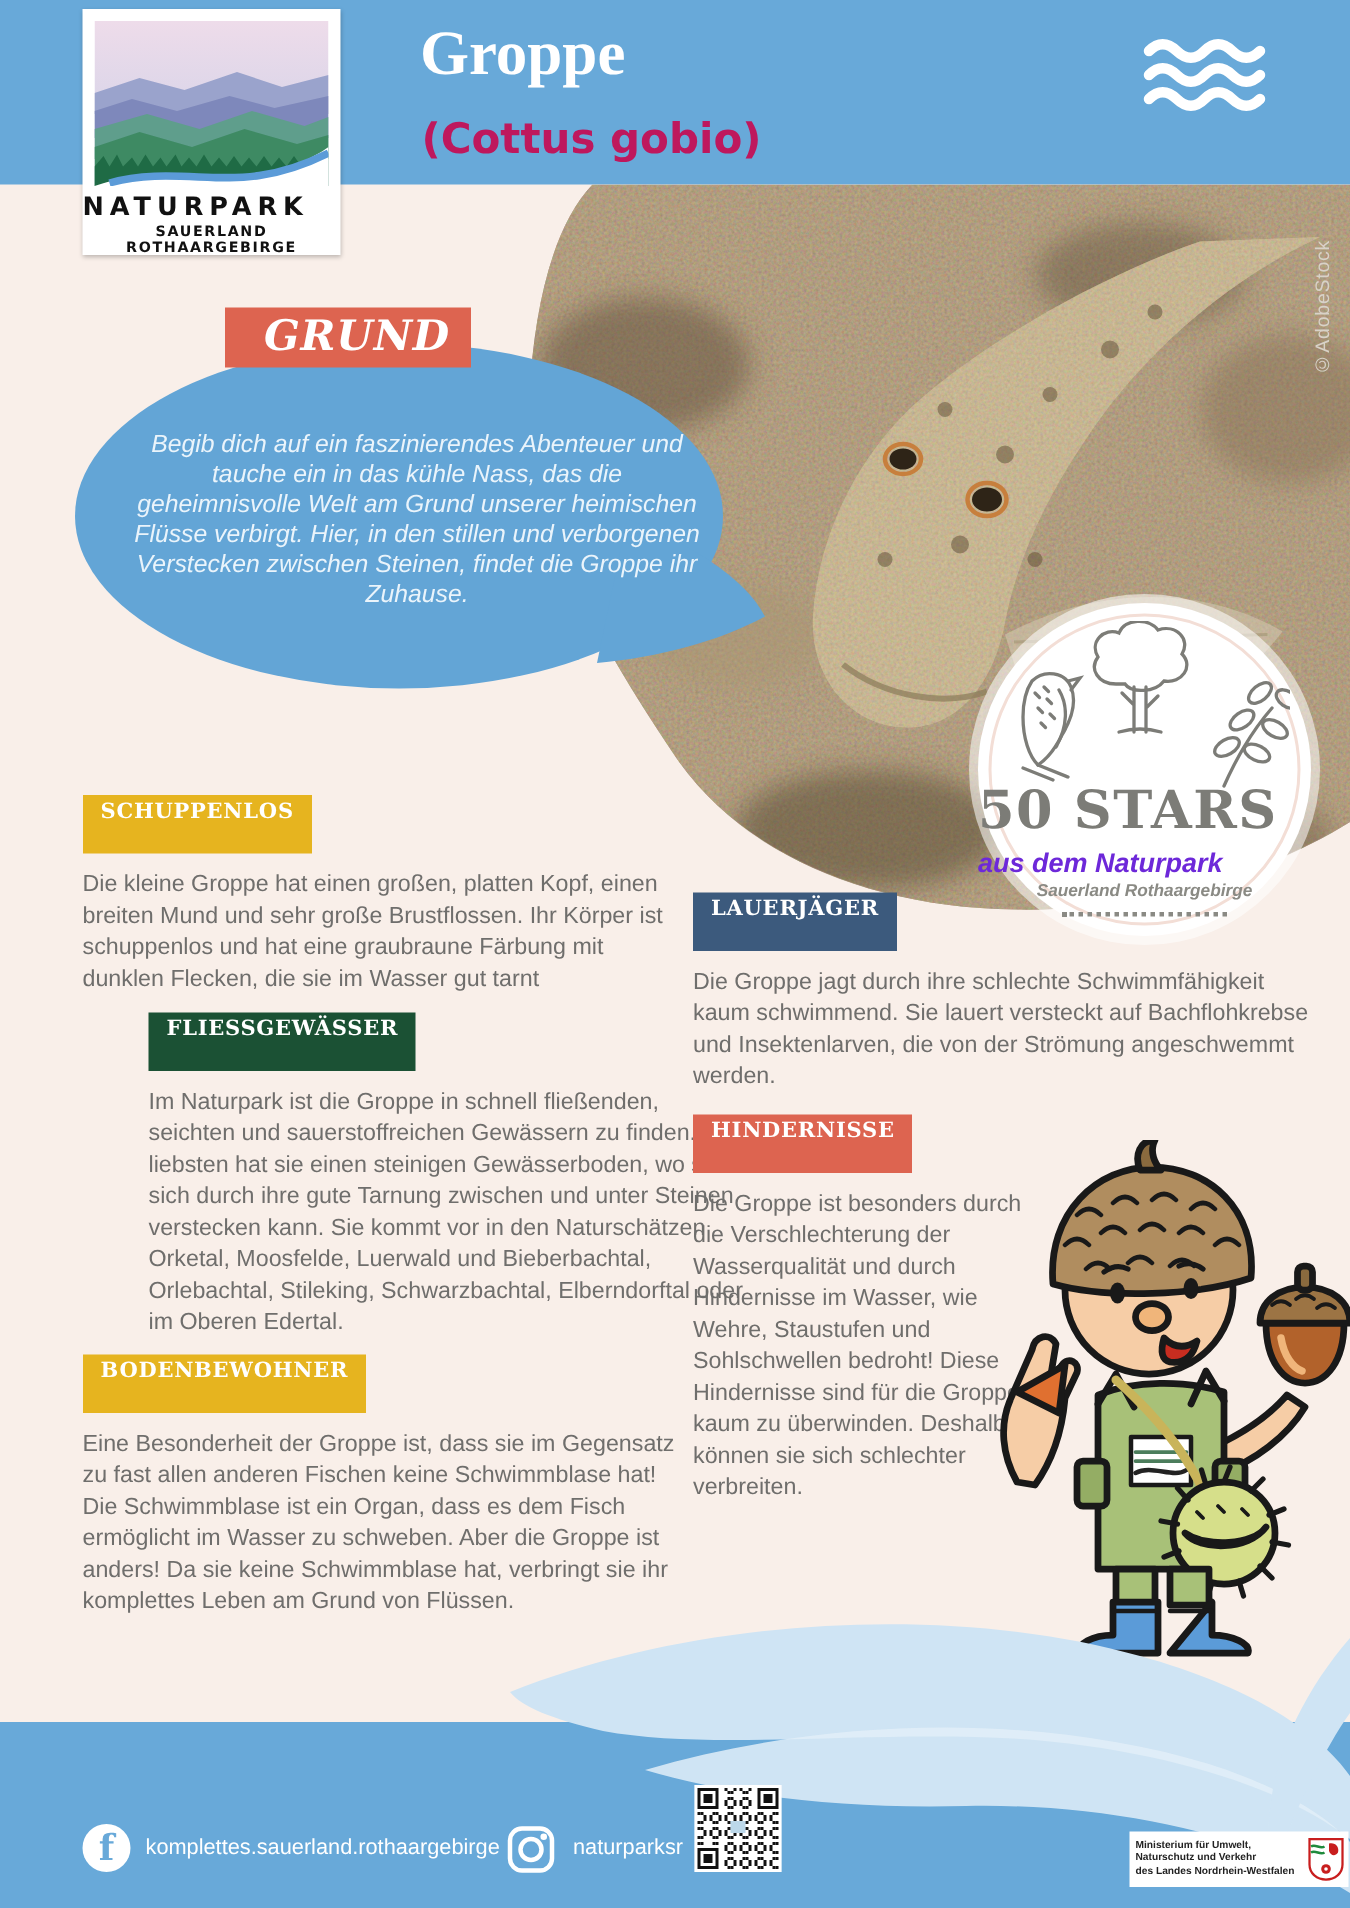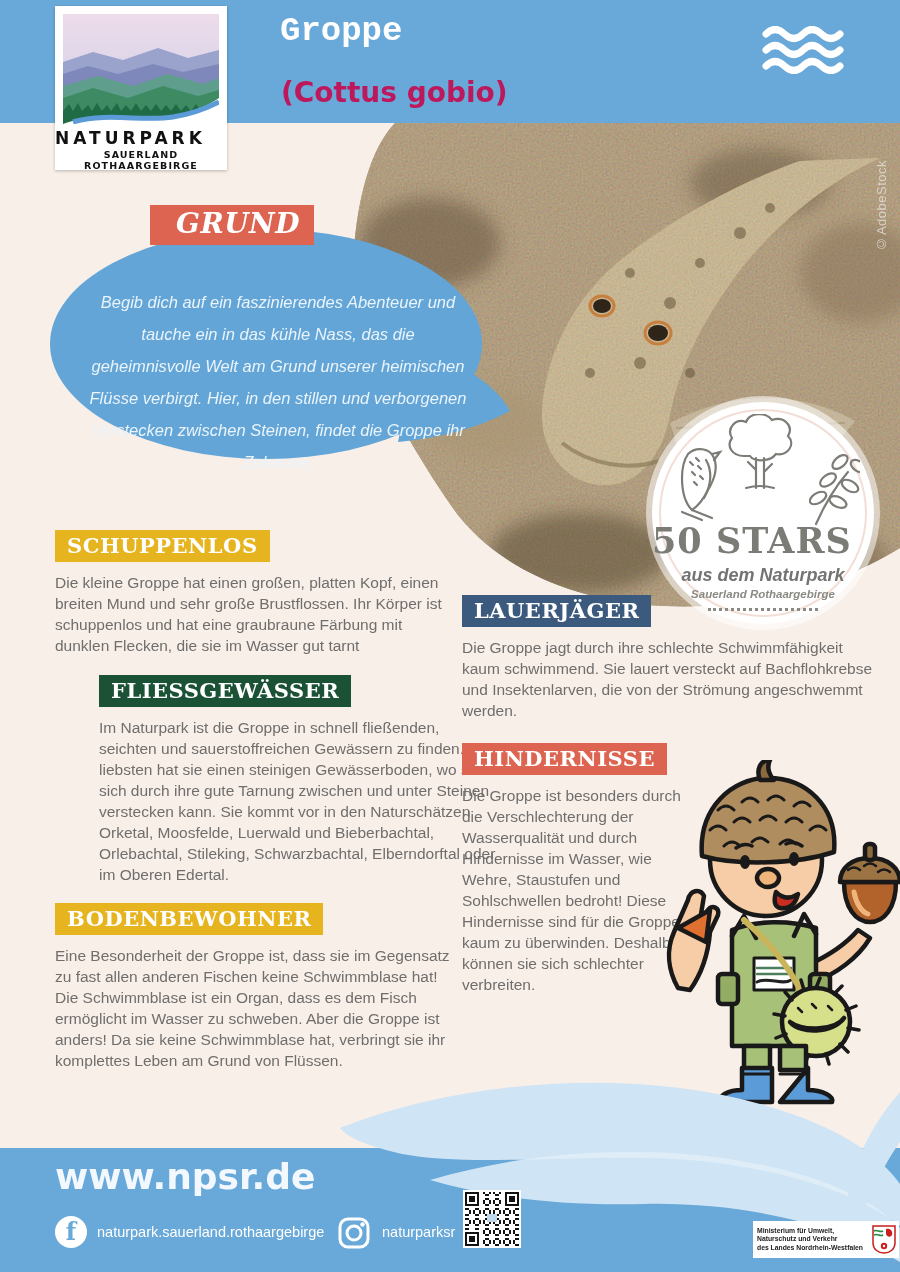--- a/index.html
+++ b/index.html
@@ -1,47 +1,47 @@
 <!DOCTYPE html>
 <html lang="de"><head>
 <meta charset="utf-8">
 <style>
   html,body{margin:0;padding:0;}
   #poster{position:relative;width:900px;height:1272px;background:#f9efe9;overflow:hidden;
           font-family:"Liberation Sans",sans-serif;}
 
   
   .header-band{position:absolute;left:0;top:0;width:900px;height:123px;background:#68a9d9;}
-  .title{position:absolute;left:280px;top:12px;font-size:34px;font-weight:bold;color:#fff;
-         font-family:Liberation Mono, monospace;}
+  .title{position:absolute;left:280px;top:12px;font-size:42px;font-weight:bold;color:#fff;
+         font-family:Liberation Serif, serif;}
   .subtitle{position:absolute;left:281px;top:76px;font-size:28px;font-weight:bold;color:#be185d;
          font-family:"DejaVu Sans",sans-serif;}
   .waves-icon{position:absolute;right:52px;top:26px;}
 
   .logo-card{position:absolute;left:55px;top:6px;width:172px;height:164px;background:#fff;
              box-shadow:0 1px 3px rgba(0,0,0,.25);}
   .logo-img{position:absolute;left:8px;top:8px;width:156px;height:110px;}
   .logo-name{position:absolute;left:0;top:122px;width:140px;text-align:center;font-size:17px;
              font-weight:bold;letter-spacing:4px;color:#111;font-family:"DejaVu Sans",sans-serif;}
   .logo-sub{position:absolute;left:0;top:143px;width:172px;text-align:center;font-size:9.5px;
             font-weight:bold;letter-spacing:1.1px;color:#111;font-family:"DejaVu Sans",sans-serif;}
 
   
   .photo-svg{position:absolute;left:340px;top:123px;}
   .credit{position:absolute;left:874px;top:160px;color:#d8d2c8;font-size:13px;
           writing-mode:vertical-rl;transform:rotate(180deg);letter-spacing:.5px;}
 
   
   .bubble-svg{position:absolute;left:48px;top:226px;}
   .bubble-text{position:absolute;left:88px;top:286px;width:380px;text-align:center;
-               font-size:16.5px;line-height:32px;font-style:italic;color:#eaf4fb;}
+               font-size:16.5px;line-height:20px;font-style:italic;color:#eaf4fb;}
   .grund-label{position:absolute;left:150px;top:205px;}
 
   .sec-head{display:inline-block;color:#fff;font-family:"DejaVu Serif",serif;font-weight:bold;
-            font-size:21px;letter-spacing:.5px;padding:3px 12px 4px 12px;}
+            font-size:14px;letter-spacing:.5px;padding:3px 12px 20px 12px;}
   .grund-label .sec-head{font-size:28px;padding:2px 14px 5px 26px;font-style:italic;}
   .bg-salmon{background:#dd6450;}
   .bg-yellow{background:#e6b41f;}
   .bg-green{background:#1b5134;}
   .bg-navy{background:#3c5a7d;}
 
   
   .section{position:absolute;}
   .section p{margin:10px 0 0 0;font-size:15.5px;line-height:21px;color:#6f6e6c;}
   .s-schuppenlos{left:55px;top:530px;width:398px;}
@@ -52,22 +52,22 @@
   .s-hinder p{width:222px;}
 
   
   .badge{position:absolute;left:652px;top:402px;width:222px;height:222px;background:#fff;
          border-radius:50%;box-shadow:0 0 0 6px rgba(255,255,255,.55);}
   .badge::before{content:"";position:absolute;left:7px;top:7px;right:7px;bottom:7px;
          border-radius:50%;border:2px solid #f3ded6;}
   .badge-art{position:absolute;left:14px;top:12px;}
   .badge-title{position:absolute;left:0;top:118px;width:222px;text-align:left;font-size:35px;
          font-weight:bold;color:#7c7c77;font-family:"DejaVu Serif",serif;letter-spacing:1px;}
-  .badge-sub{position:absolute;left:0;top:163px;width:222px;text-align:center;font-size:18px;
-         font-weight:bold;font-style:italic;color:#737373;}
+  .badge-sub{position:absolute;left:0;top:163px;width:222px;text-align:left;font-size:18px;
+         font-weight:bold;font-style:italic;color:#6d28d9;}
   .badge-region{position:absolute;left:0;top:186px;width:222px;text-align:center;font-size:11.5px;
          font-weight:bold;font-style:italic;color:#8a8a84;}
   .badge-dots{position:absolute;left:56px;top:206px;width:110px;border-top:3px dotted #8a8a84;}
 
   
   .mascot{position:absolute;left:648px;top:760px;}
 
   
   .footer-band{position:absolute;left:0;top:1148px;width:900px;height:124px;background:#68a9d9;}
   .footer-wave{position:absolute;left:0;top:1080px;pointer-events:none;}
@@ -299,23 +299,22 @@
       <path d="M94 314 L124 314 M132 314 L160 314" stroke-width="3"></path>
     </g>
   </svg>
 
   <div class="footer-band"></div>
   <svg class="footer-wave" width="900" height="192" viewBox="0 0 900 192">
     <path d="M340 48 C470 -4,640 -10,760 24 C840 46,882 78,900 104 L900 146 C856 112,780 88,690 80 C588 72,478 88,402 74 C368 66,348 58,340 48 Z" fill="#cfe4f4"></path>
     <path d="M430 100 C560 62,700 64,806 96 C856 112,886 132,900 148 L900 182 C838 144,742 122,644 124 C562 126,492 118,430 100 Z" fill="#e2eef8" opacity="0.85"></path>
     <path d="M900 12 C862 56,838 112,848 170 C862 128,884 84,900 62 Z" fill="#cfe4f4"></path>
   </svg>
-  <div class="site-url">www.npsr.de</div>
   <div class="fb-icon">f</div>
-  <div class="fb-label">naturpark.sauerland.rothaargebirge</div>
+  <div class="fb-label">komplettes.sauerland.rothaargebirge</div>
   <svg class="ig-icon" width="32" height="32" viewBox="0 0 32 32">
     <rect x="2" y="2" width="28" height="28" rx="8" fill="none" stroke="#fff" stroke-width="3"></rect>
     <circle cx="16" cy="16" r="7" fill="none" stroke="#fff" stroke-width="3"></circle>
     <circle cx="24.5" cy="7.5" r="2.2" fill="#fff"></circle>
   </svg>
   <div class="ig-label">naturparksr</div>
   <svg class="qr" id="qr" width="58" height="58" viewBox="0 0 29 29">
       <rect x="0" y="0" width="29" height="29" fill="#fff"></rect>
       <rect x="1" y="1" width="7" height="7" fill="#111"></rect>
       <rect x="2" y="2" width="5" height="5" fill="#fff"></rect>

